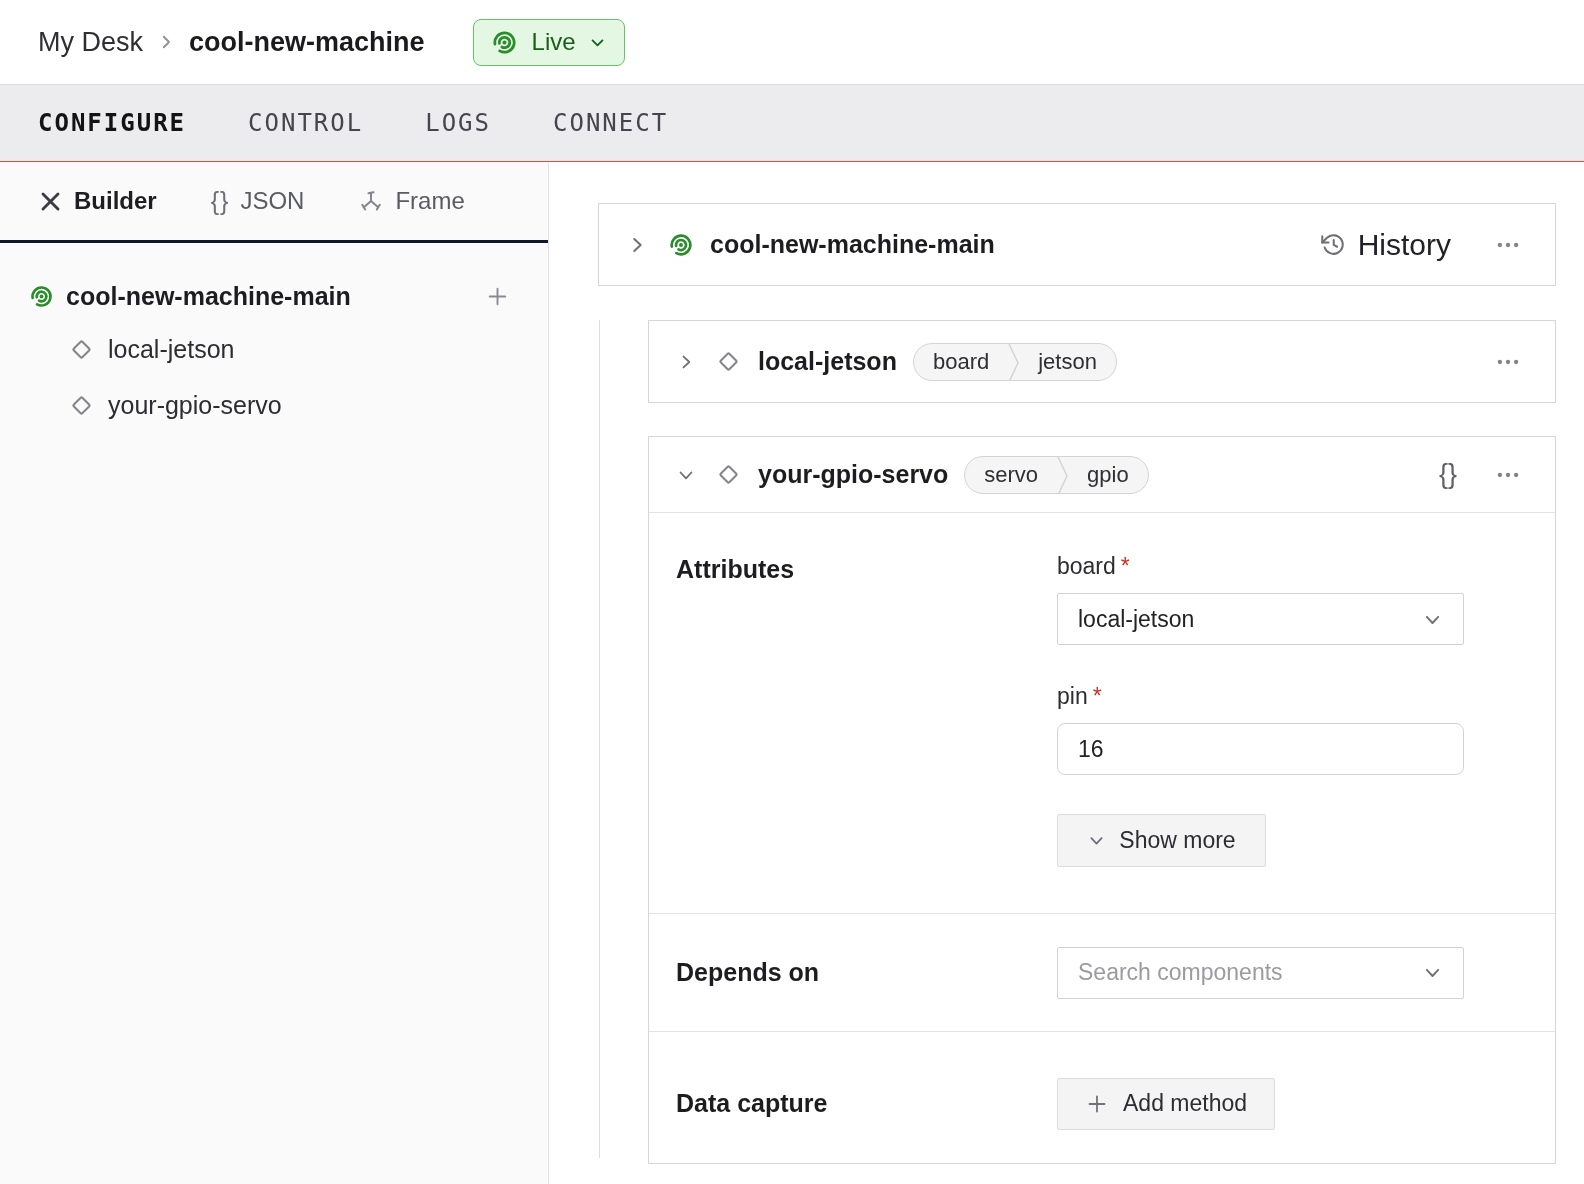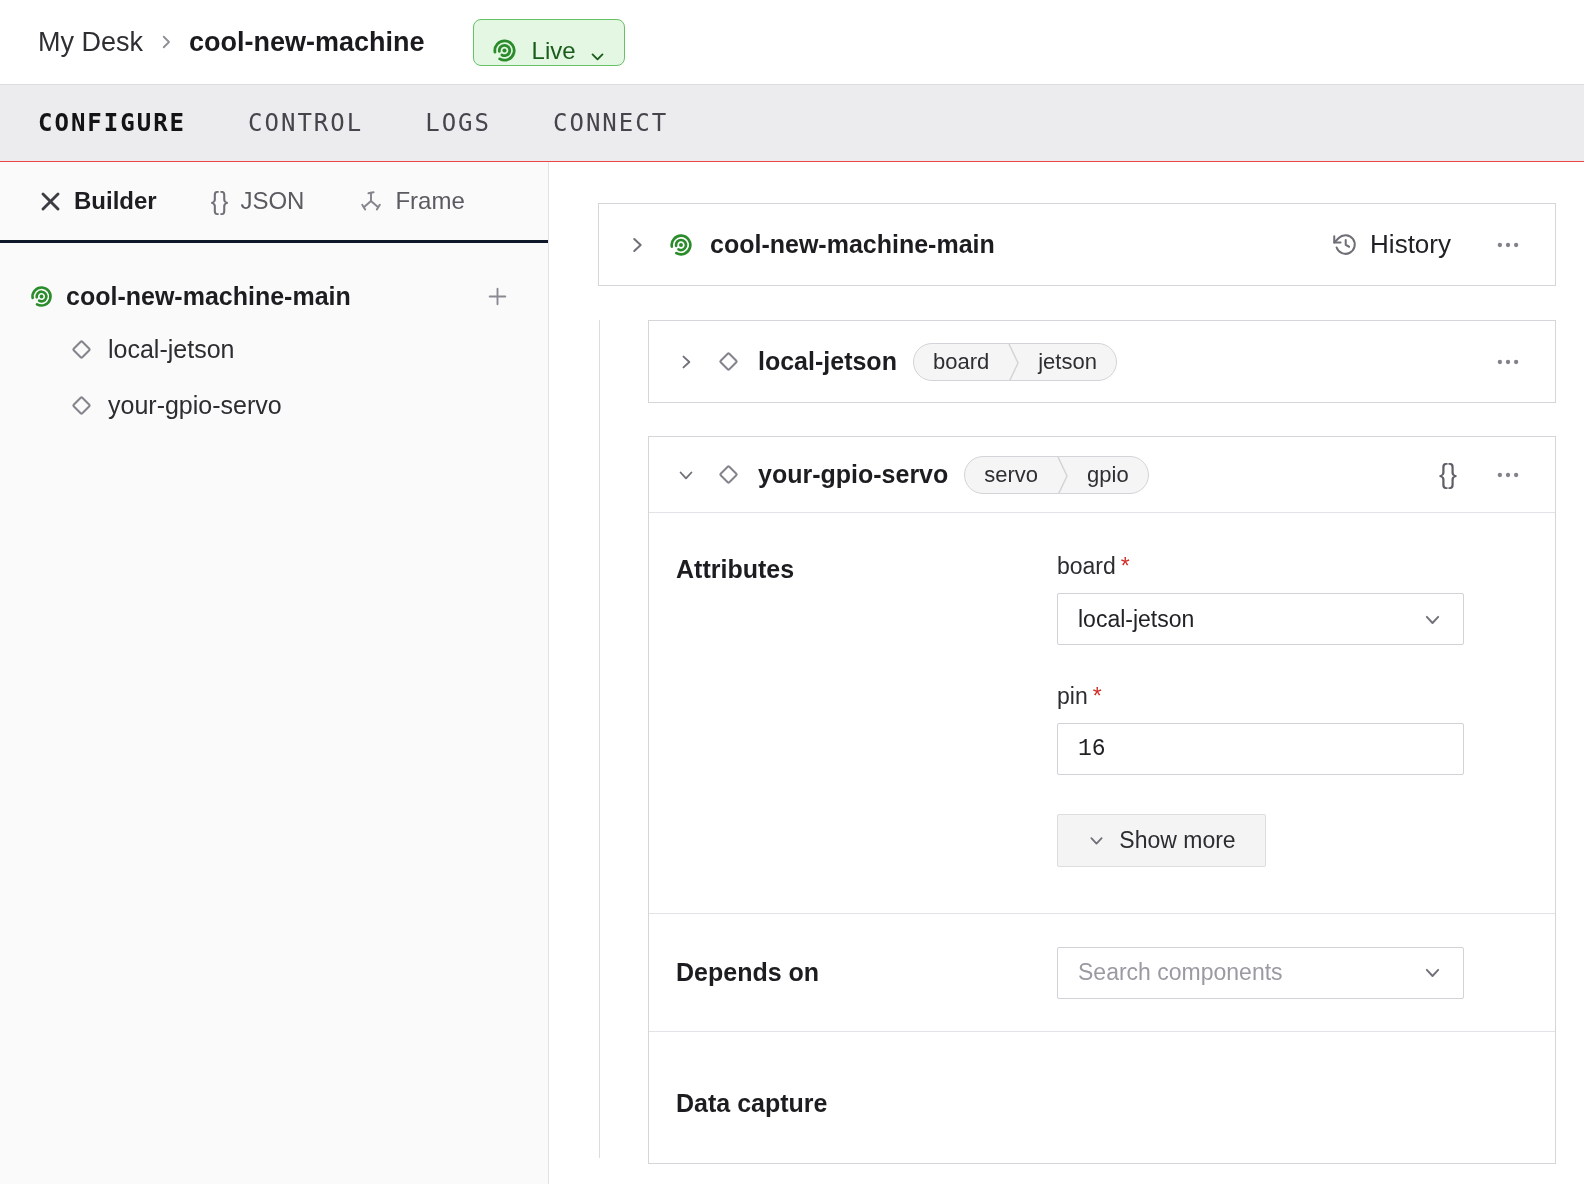--- a/index.html
+++ b/index.html
@@ -8,21 +8,21 @@
   svg { display:block; }
 
   .app { width:1584px; height:1184px; display:flex; flex-direction:column; background:#fff; }
 
   
   .topbar { height:84px; flex:none; display:flex; align-items:center; justify-content:space-between; padding:0 32px 0 38px; background:#fff; }
   .crumbs { display:flex; align-items:center; }
   .crumb-parent { font-size:27px; color:#2e2e33; cursor:pointer; }
   .crumb-sep { margin:0 14px; color:#8e8e96; }
   .crumb-current { font-size:27px; font-weight:700; color:#1b1b1f; }
-  .live-badge { margin-left:48px; height:47px; display:inline-flex; align-items:flex-end; gap:13px; padding:0 18px 0 16px;
+  .live-badge { margin-left:48px; height:47px; display:inline-flex; align-items:center; gap:13px; padding:0 18px 0 16px;
     background:#e3f7e2; border:1.5px solid #67c267; border-radius:8px; color:#1a5c1c; cursor:pointer; }
   .live-badge .label { font-size:24px; font-weight:500; }
   .topbar-right { display:flex; align-items:center; gap:26px; }
   .save-btn { height:52px; display:inline-flex; align-items:center; gap:14px; padding:0 24px; background:#f6f6f7;
     border:1px solid #d9d9dc; border-radius:2px; cursor:pointer; font-family:inherit; }
   .save-btn .save-label { font-size:24px; color:#1d1d21; }
   .save-btn .save-kbd { font-size:24px; color:#8f8f97; }
   .icon-btn { background:none; border:none; cursor:pointer; color:#82828b; padding:4px; }
 
   
@@ -60,42 +60,42 @@
   .card-head { display:flex; align-items:center; padding:0 30px 0 27px; }
   .card-machine .card-head { height:81px; }
   .card-board .card-head { height:81px; }
   .card-servo .card-head { height:76px; border-bottom:1px solid #e3e3e7; }
   .chev { color:#6f6f78; flex:none; }
   .card-title { font-size:25px; font-weight:700; color:#1d1d21; }
   .machine-title { margin-left:15px; }
   .head-icon { margin-left:19px; flex:none; }
   .comp-name { margin-left:16px; }
   .history-btn { margin-left:auto; display:inline-flex; align-items:center; gap:11px; cursor:pointer; background:none; border:none; font-family:inherit; }
-  .history-btn .hlabel { font-size:26px; color:#212126; }
+  .history-btn .hlabel { font-size:30px; color:#212126; }
   .history-btn .hicon { color:#6e6e76; }
   .head-ellipsis { margin-left:40px; }
   .pill { margin-left:16px; height:38px; display:inline-flex; align-items:stretch; background:#f5f5f6; border:1px solid #d4d4d8; border-radius:999px; overflow:hidden; }
   .pill-seg { display:flex; align-items:center; padding:0 19px; font-size:22px; color:#2e2e33; }
   .pill-div { display:flex; align-items:stretch; }
   .braces-btn { background:none; border:none; cursor:pointer; font-size:27px; font-weight:500; color:#5f5f68; margin-left:auto; font-family:inherit; }
   .card-servo .head-ellipsis { margin-left:34px; }
 
   
   .attrs { display:flex; padding:40px 91px 46px 27px; }
   .section-label { width:381px; flex:none; font-size:25px; font-weight:700; color:#1d1d21; }
   .attrs .section-label { padding-top:2px; }
   .fields { flex:1; min-width:0; }
   .field-label { font-size:23px; line-height:27px; color:#2c2c31; margin-bottom:13px; }
   .req { color:#d03027; margin-left:5px; }
   .selectbox, .textbox { width:100%; height:52px; border:1px solid #d2d2d6; border-radius:2px; background:#fff;
     display:flex; align-items:center; padding:0 20px; font-size:23px; color:#222226; cursor:pointer; }
   .selectbox { justify-content:space-between; }
   .selectbox .sel-chev { color:#71717a; flex:none; }
   .placeholder { color:#9a9aa2; }
-  .textbox { font-family:Liberation Mono, monospace; cursor:text; }
+  .textbox { font-family:Liberation Sans, sans-serif; cursor:text;border-radius:8px; }
   input.textbox { outline:none; }
   .gap38 { height:38px; }
   .show-more { margin-top:39px; width:209px; height:53px; background:#f4f4f5; border:1px solid #dddde0; border-radius:2px;
     display:inline-flex; align-items:center; justify-content:center; gap:13px; font-size:23px; color:#2c2c31; cursor:pointer; font-family:inherit; }
   .show-more .chev { color:#6f6f78; }
   .depends { border-top:1px solid #e3e3e7; height:118px; display:flex; align-items:center; padding:0 91px 0 27px; }
   .capture { border-top:1px solid #e3e3e7; height:132px; display:flex; align-items:center; padding:12px 30px 0 27px; }
   .add-method { height:52px; padding:0 27px; background:#f4f4f5; border:1px solid #dddde0; border-radius:2px;
     display:inline-flex; align-items:center; gap:14px; font-size:23px; color:#2c2c31; cursor:pointer; font-family:inherit; }
   .add-method .plus { color:#71717a; }
@@ -351,17 +351,26 @@
             <span class="sel-chev">
               <svg width="21" height="21" viewBox="0 0 24 24" fill="none" stroke="currentColor" stroke-width="2.2" stroke-linecap="round" stroke-linejoin="round">
                   <polyline points="5.5 9 12 16 18.5 9"></polyline>
                 </svg>
             </span>
           </div>
         </div>
 
         <div class="capture">
           <div class="section-label">Data capture</div>
+          <button class="add-method">
+            <span class="plus">
+              <svg width="24" height="24" viewBox="0 0 24 24" fill="none" stroke="currentColor" stroke-width="1.8" stroke-linecap="round">
+                  <line x1="12" y1="4.5" x2="12" y2="19.5"></line>
+                  <line x1="4.5" y1="12" x2="19.5" y2="12"></line>
+                </svg>
+            </span>
+            <span>Add method</span>
+          </button>
         </div>
       </section>
     </main>
   </div>
 </div>
 
 </body></html>

